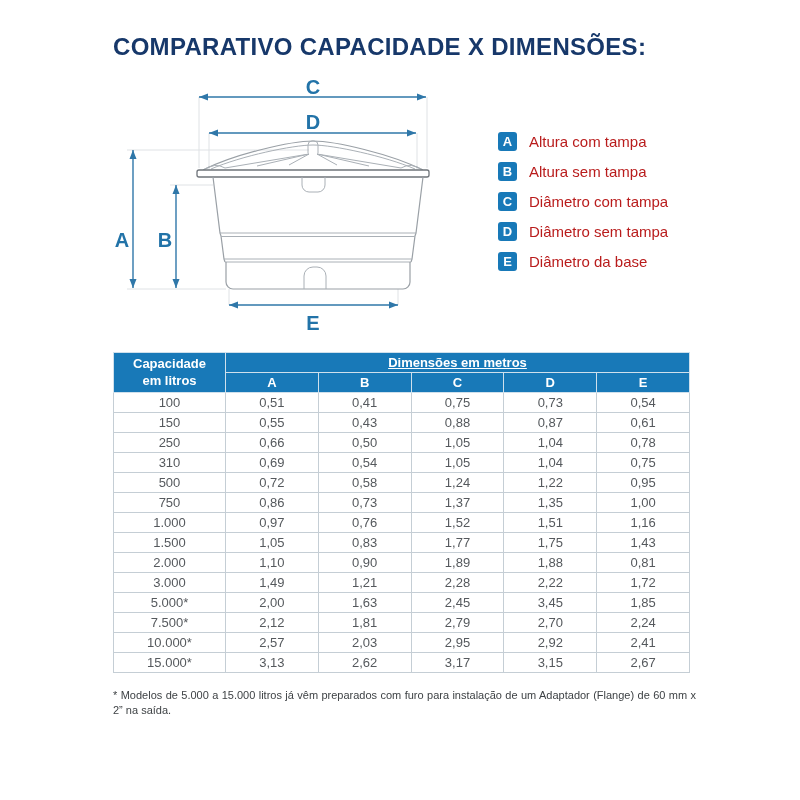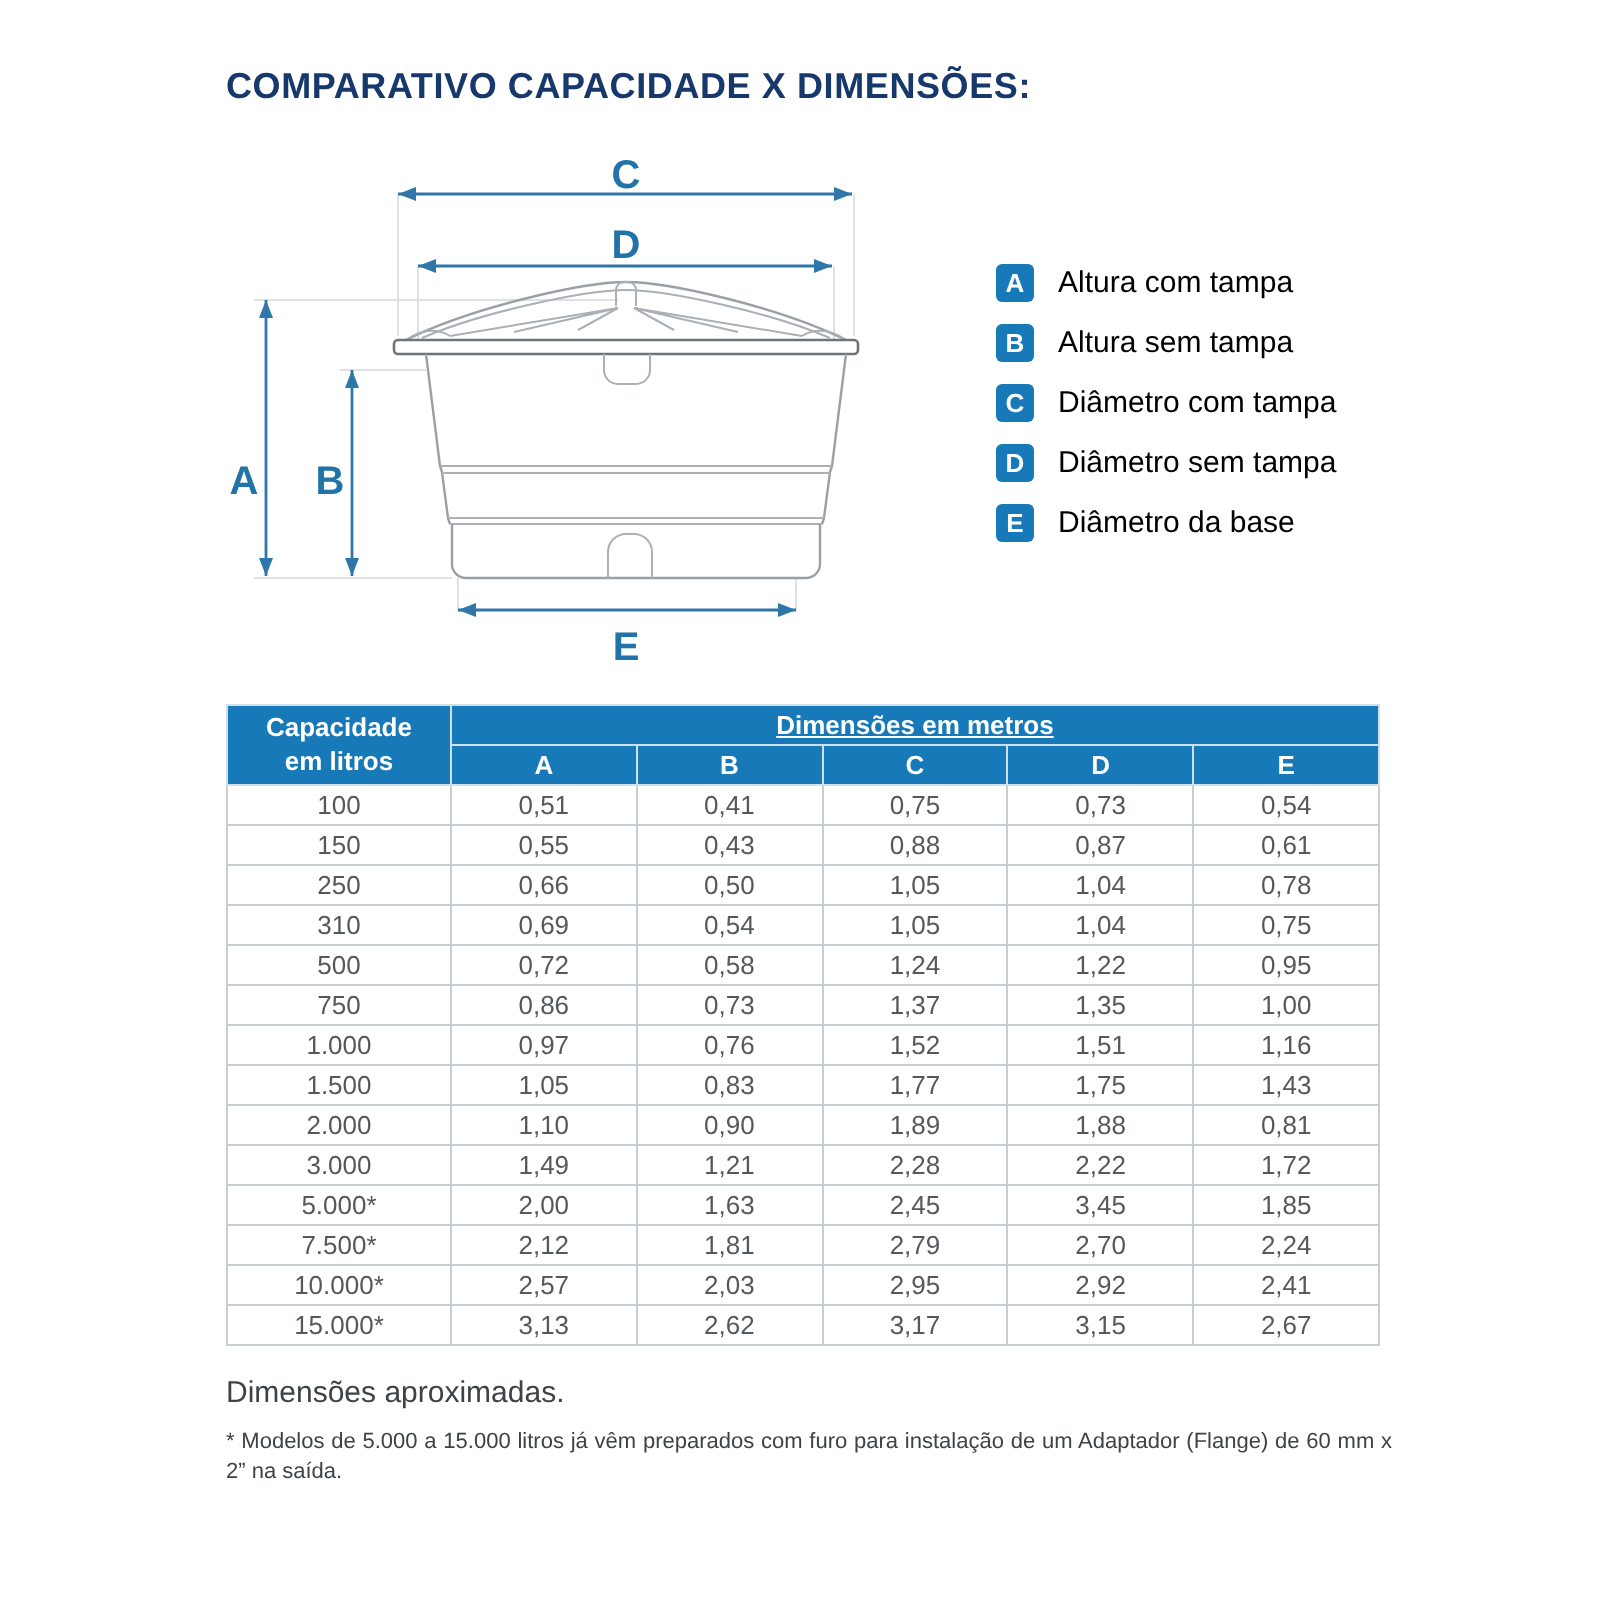--- a/index.html
+++ b/index.html
@@ -15,39 +15,39 @@
     --tank-light:#aab0b6;
     --guide:#dfe2e5;
   }
   html,body{margin:0;padding:0;background:#fff;}
   .page{
     position:relative;width:800px;height:800px;background:#ffffff;
     font-family:"Liberation Sans",sans-serif;overflow:hidden;
   }
   .title{
     position:absolute;left:113px;top:33px;margin:0;
-    font-size:18px;font-weight:bold;letter-spacing:.3px;color:var(--title);
+    font-size:24px;font-weight:bold;letter-spacing:.3px;color:var(--title);
   }
   
   .diagram-svg{position:absolute;left:105px;top:78px;}
   .dim-label{font-family:"Liberation Sans",sans-serif;font-weight:bold;font-size:20px;fill:var(--arrow-label);text-anchor:middle;}
   .arrow-line{stroke:var(--arrow);stroke-width:1.4;}
   .arrow-head{fill:var(--arrow);}
   .guide{stroke:var(--guide);stroke-width:1;}
   .tank-main{stroke:var(--tank-line);stroke-width:1.2;fill:none;}
   .tank-detail{stroke:var(--tank-light);stroke-width:1;fill:none;}
   .tank-rim{stroke:#6f747a;stroke-width:1.3;fill:#ffffff;}
   
   .legend{position:absolute;left:498px;top:132px;}
   .legend-item{display:flex;align-items:center;height:19px;margin-bottom:11px;}
   .legend-key{
     width:19px;height:19px;border-radius:3px;background:var(--accent);color:#fff;
     font-size:13px;font-weight:bold;display:flex;align-items:center;justify-content:center;flex:0 0 19px;
   }
-  .legend-label{margin-left:12px;font-size:15px;color:#000000;white-space:nowrap;}
+  .legend-label{margin-left:12px;font-size:15px;color:#b91c1c;white-space:nowrap;}
   
   .dims-table{
     position:absolute;left:113px;top:352px;width:577px;
     border-collapse:collapse;table-layout:fixed;
   }
   .dims-table th{
     background:var(--accent);color:#fff;font-size:13px;font-weight:bold;
     border:1px solid var(--header-border);padding:1px 18px;
   }
   .cap-th{width:112px;line-height:1.25;}
@@ -290,17 +290,16 @@
           <td>3,13</td>
           <td>2,62</td>
           <td>3,17</td>
           <td>3,15</td>
           <td>2,67</td>
         </tr>
       </tbody>
   </table>
 
   <div class="notes">
-    <p class="note-approx">Dimensões aproximadas.</p>
     <p class="note-flange">* Modelos de 5.000 a 15.000 litros já vêm preparados com furo para instalação de um Adaptador (Flange) de 60 mm x 2” na saída.</p>
   </div>
 
 </div>
 
 </body></html>

